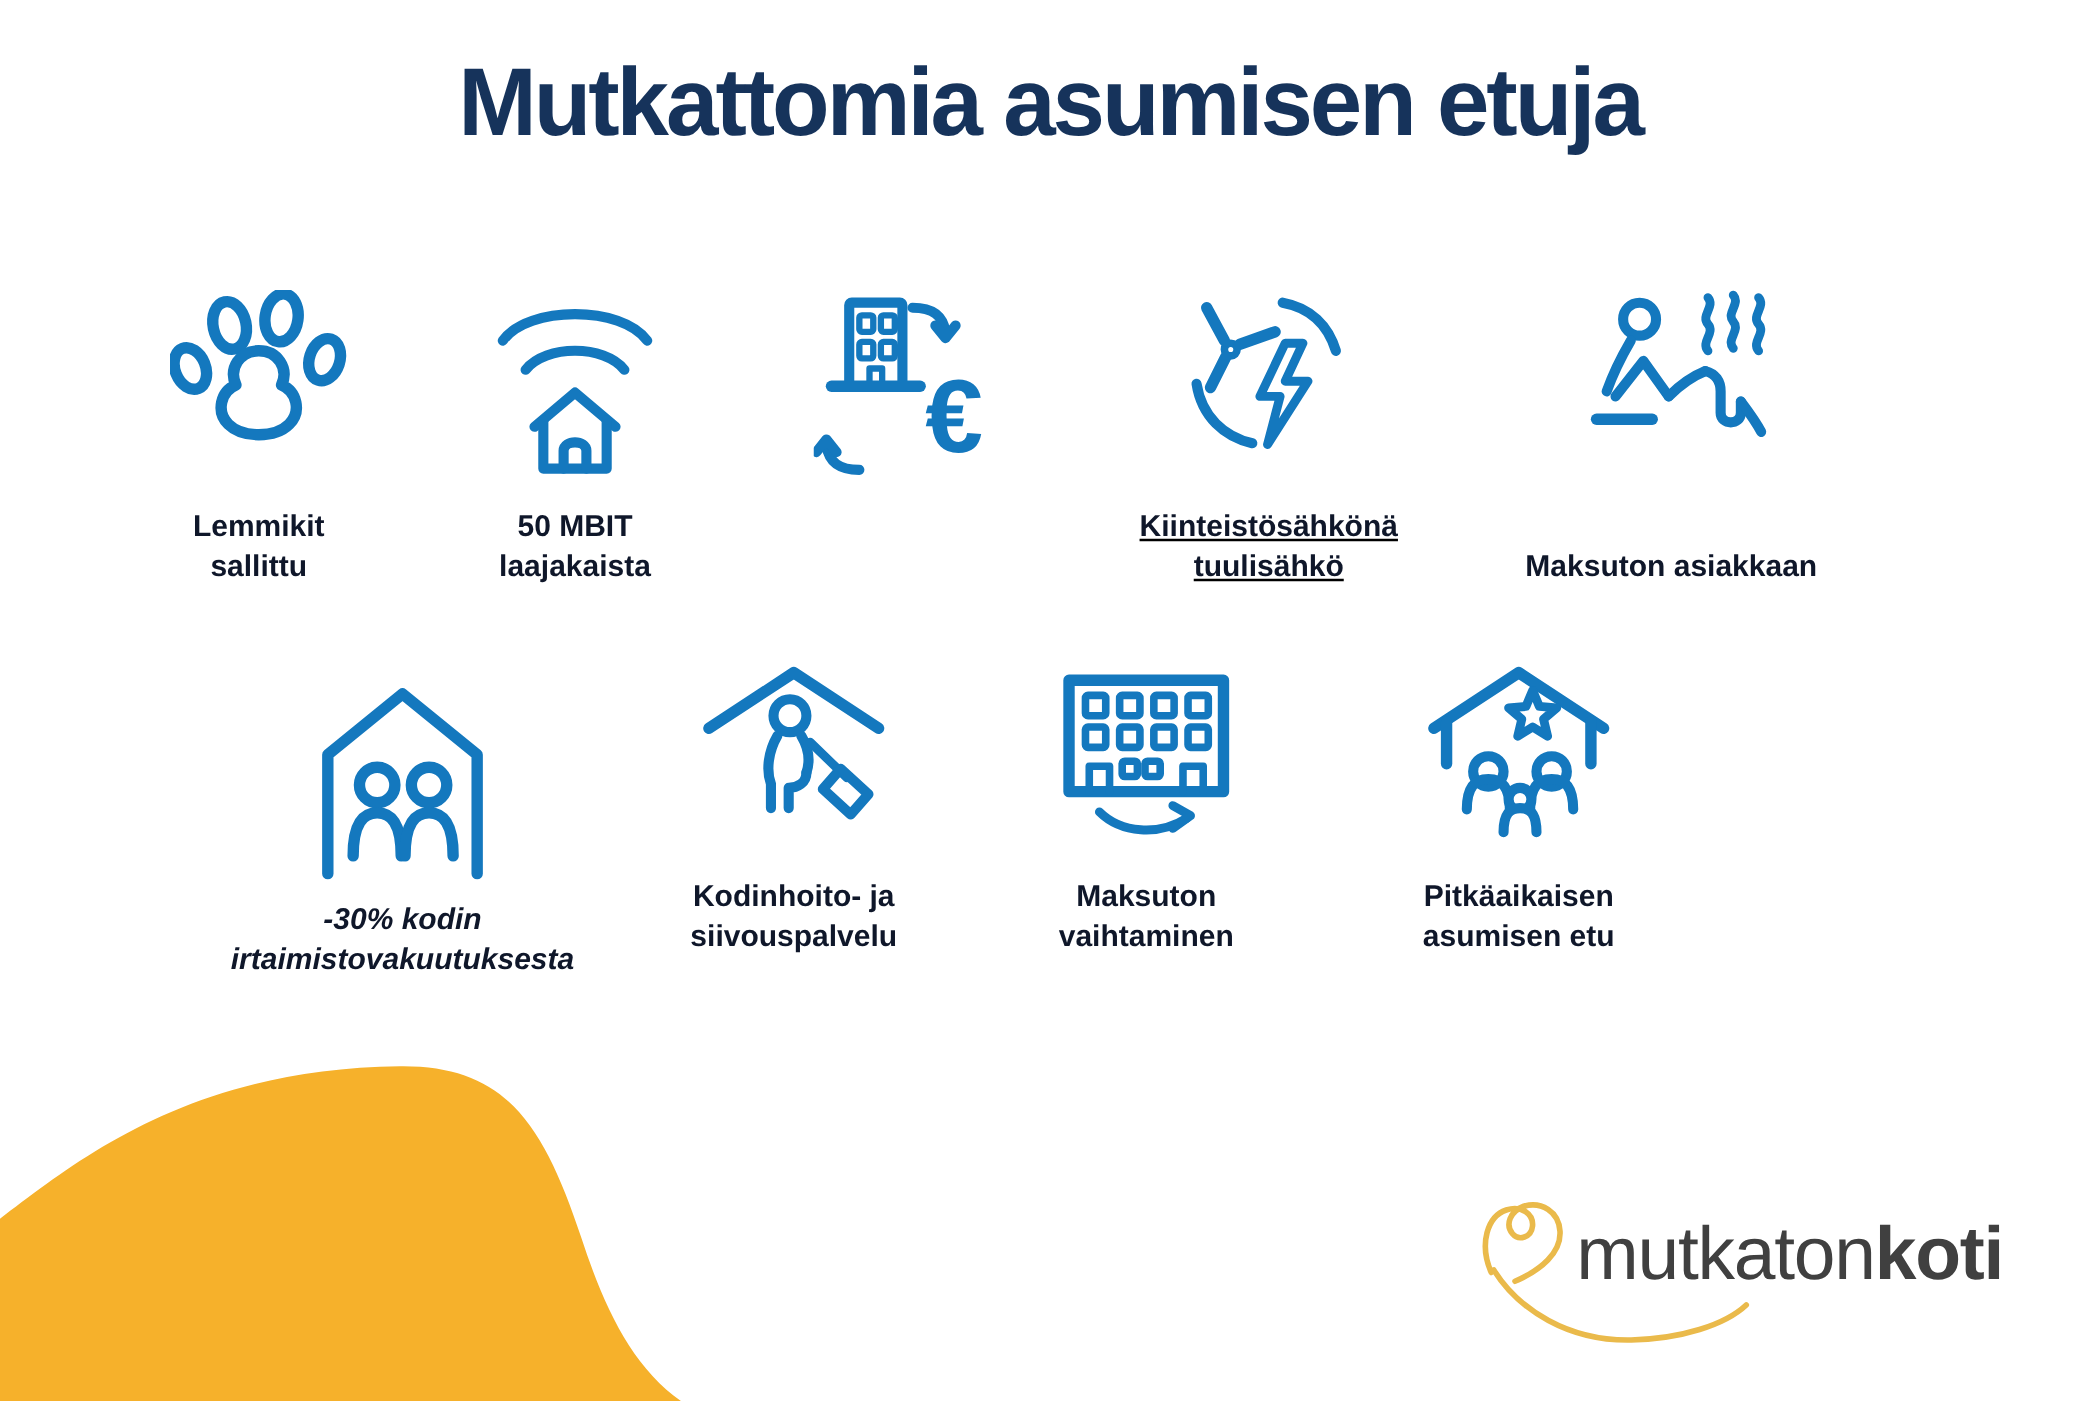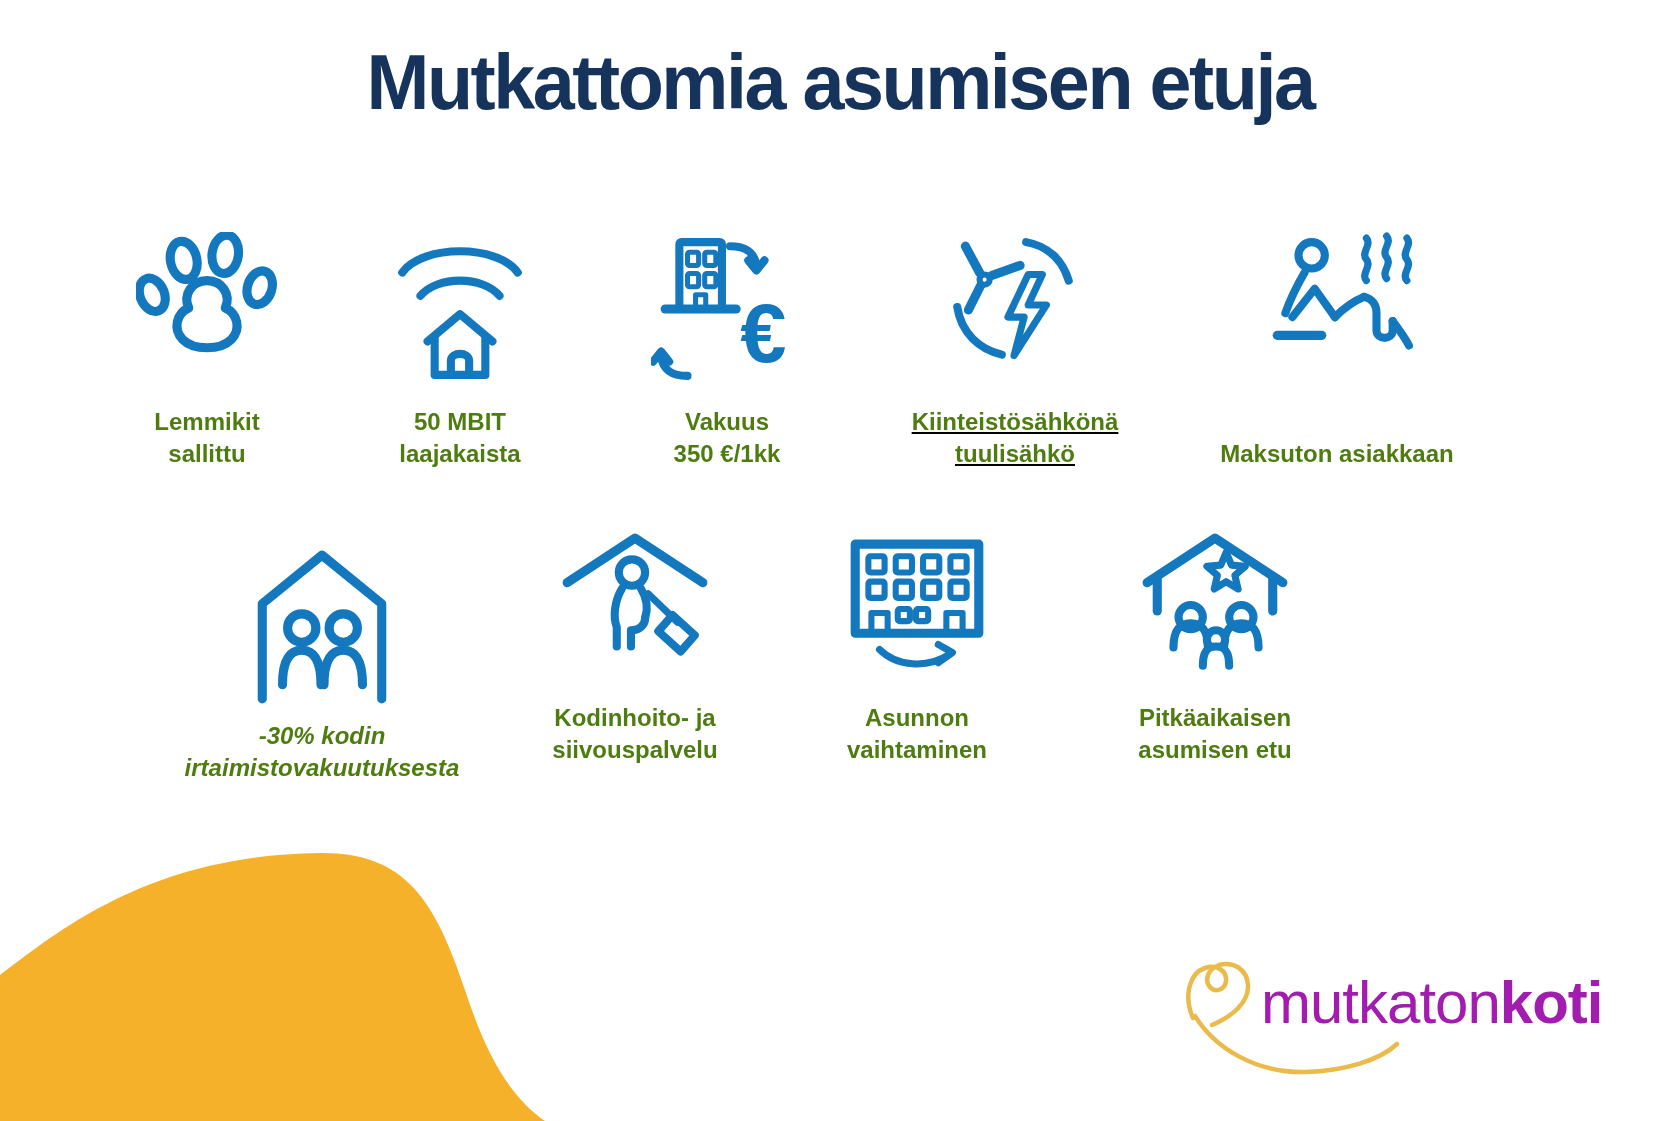--- a/index.html
+++ b/index.html
@@ -11,30 +11,30 @@
     position:absolute;top:38px;left:0;width:1680px;text-align:center;
     font-size:77px;font-weight:bold;color:#16335B;letter-spacing:-2.5px;
     transform:scaleX(.98);
   }
   .feature{position:absolute;display:flex;flex-direction:column;align-items:center;}
   .icon-wrap{display:flex;align-items:center;justify-content:center;}
   .row1 .icon-wrap{height:180px;}
   .row2 .icon-wrap{height:172px;}
   .feature .label{
     margin-top:8px;text-align:center;font-size:24px;line-height:32px;
-    font-weight:bold;color:#4d7c0f;white-space:pre-line;width:100%;
+    font-weight:bold;color:#0f172a;white-space:pre-line;width:100%;
   }
   .label-drop{margin-top:40px !important;}
   svg.licon{display:block;}
   .blob{position:absolute;left:0;top:845px;width:600px;height:276px;}
   .logo{position:absolute;left:1095px;top:938px;width:570px;height:170px;}
   .logo-swirl{position:absolute;left:0;top:0;width:320px;height:160px;}
   .logo-text{
     position:absolute;left:166px;top:30px;font-size:60px;letter-spacing:-1px;
-    color:#a21caf;white-space:nowrap;
+    color:#404040;white-space:nowrap;
   }
   .logo-text .bold{font-weight:bold;}
 </style>
 </head>
 <body>
 
 <div class="title">Mutkattomia asumisen etuja</div>
 
 <div class="feature row1" style="left:72px;top:218px;width:270px;">
   <div class="icon-wrap">
@@ -74,22 +74,20 @@
       <rect x="53" y="41" width="11" height="13" rx="2" stroke-width="5"></rect>
       <path d="M 44,76 L 44,62 L 54,62 L 54,76" stroke-width="5"></path>
       <path d="M 14,76 L 84,76" stroke-width="9"></path>
       <path d="M 78,14 C 94,14 102,20 104,33"></path>
       <path d="M 96,28 L 104,38 L 112,28"></path>
       <path d="M 36,142 C 20,142 12,136 10,123"></path>
       <path d="M 2,128 L 10,118 L 18,128"></path>
       <text x="88" y="128" font-size="82" font-weight="bold" fill="#1478BE" stroke="none" font-family="Liberation Sans, sans-serif">€</text>
     </svg>
   </div>
-  <div class="label">Vakuus
-350 €/1kk</div>
 </div>
 
 <div class="feature row1" style="left:870px;top:218px;width:290px;text-decoration:underline;">
   <div class="icon-wrap">
     <svg class="licon" width="152" height="152" viewBox="0 0 150 150" fill="none" stroke="#1478BE" stroke-width="8" stroke-linecap="round" stroke-linejoin="round">
       <circle cx="45" cy="47" r="5" stroke-width="6"></circle>
       <path d="M 52,43 L 80,33" stroke-width="9"></path>
       <path d="M 40,40 L 26,14" stroke-width="9"></path>
       <path d="M 41,53 L 29,77" stroke-width="9"></path>
       <path d="M 88,42 L 68,84 L 84,84 L 74,122 L 106,72 L 88,72 L 102,42 Z" stroke-width="7"></path>
@@ -162,21 +160,21 @@
       <rect x="81" y="51" width="16" height="16" rx="2" stroke-width="6"></rect>
       <rect x="108" y="51" width="16" height="16" rx="2" stroke-width="6"></rect>
       <path d="M 30,102 L 30,82 L 46,82 L 46,102" stroke-width="6"></path>
       <rect x="56" y="78" width="12" height="12" rx="2" stroke-width="6"></rect>
       <rect x="74" y="78" width="12" height="12" rx="2" stroke-width="6"></rect>
       <path d="M 104,102 L 104,82 L 120,82 L 120,102" stroke-width="6"></path>
       <path d="M 38,118 C 55,135 85,137 107,123" stroke-width="7"></path>
       <path d="M 96,113 L 110,121 L 96,131" stroke-width="7"></path>
     </svg>
   </div>
-  <div class="label">Asunnon
+  <div class="label">Maksuton
 vaihtaminen</div>
 </div>
 
 <div class="feature row2" style="left:1045px;top:522px;width:340px;">
   <div class="icon-wrap">
     <svg class="licon" width="157" height="157" viewBox="0 0 155 155" fill="none" stroke="#1478BE" stroke-width="8" stroke-linecap="round" stroke-linejoin="round">
       <path d="M 10,52 L 77,8 L 144,52" stroke-width="9"></path>
       <path d="M 20,47 L 20,80" stroke-width="9"></path>
       <path d="M 134,47 L 134,80" stroke-width="9"></path>
       <path d="M 88,22 L 93.3,34.7 L 107,35.8 L 96.6,44.8 L 99.8,58.2 L 88,51 L 76.2,58.2 L 79.4,44.8 L 69,35.8 L 82.7,34.7 Z" stroke-width="7"></path>

